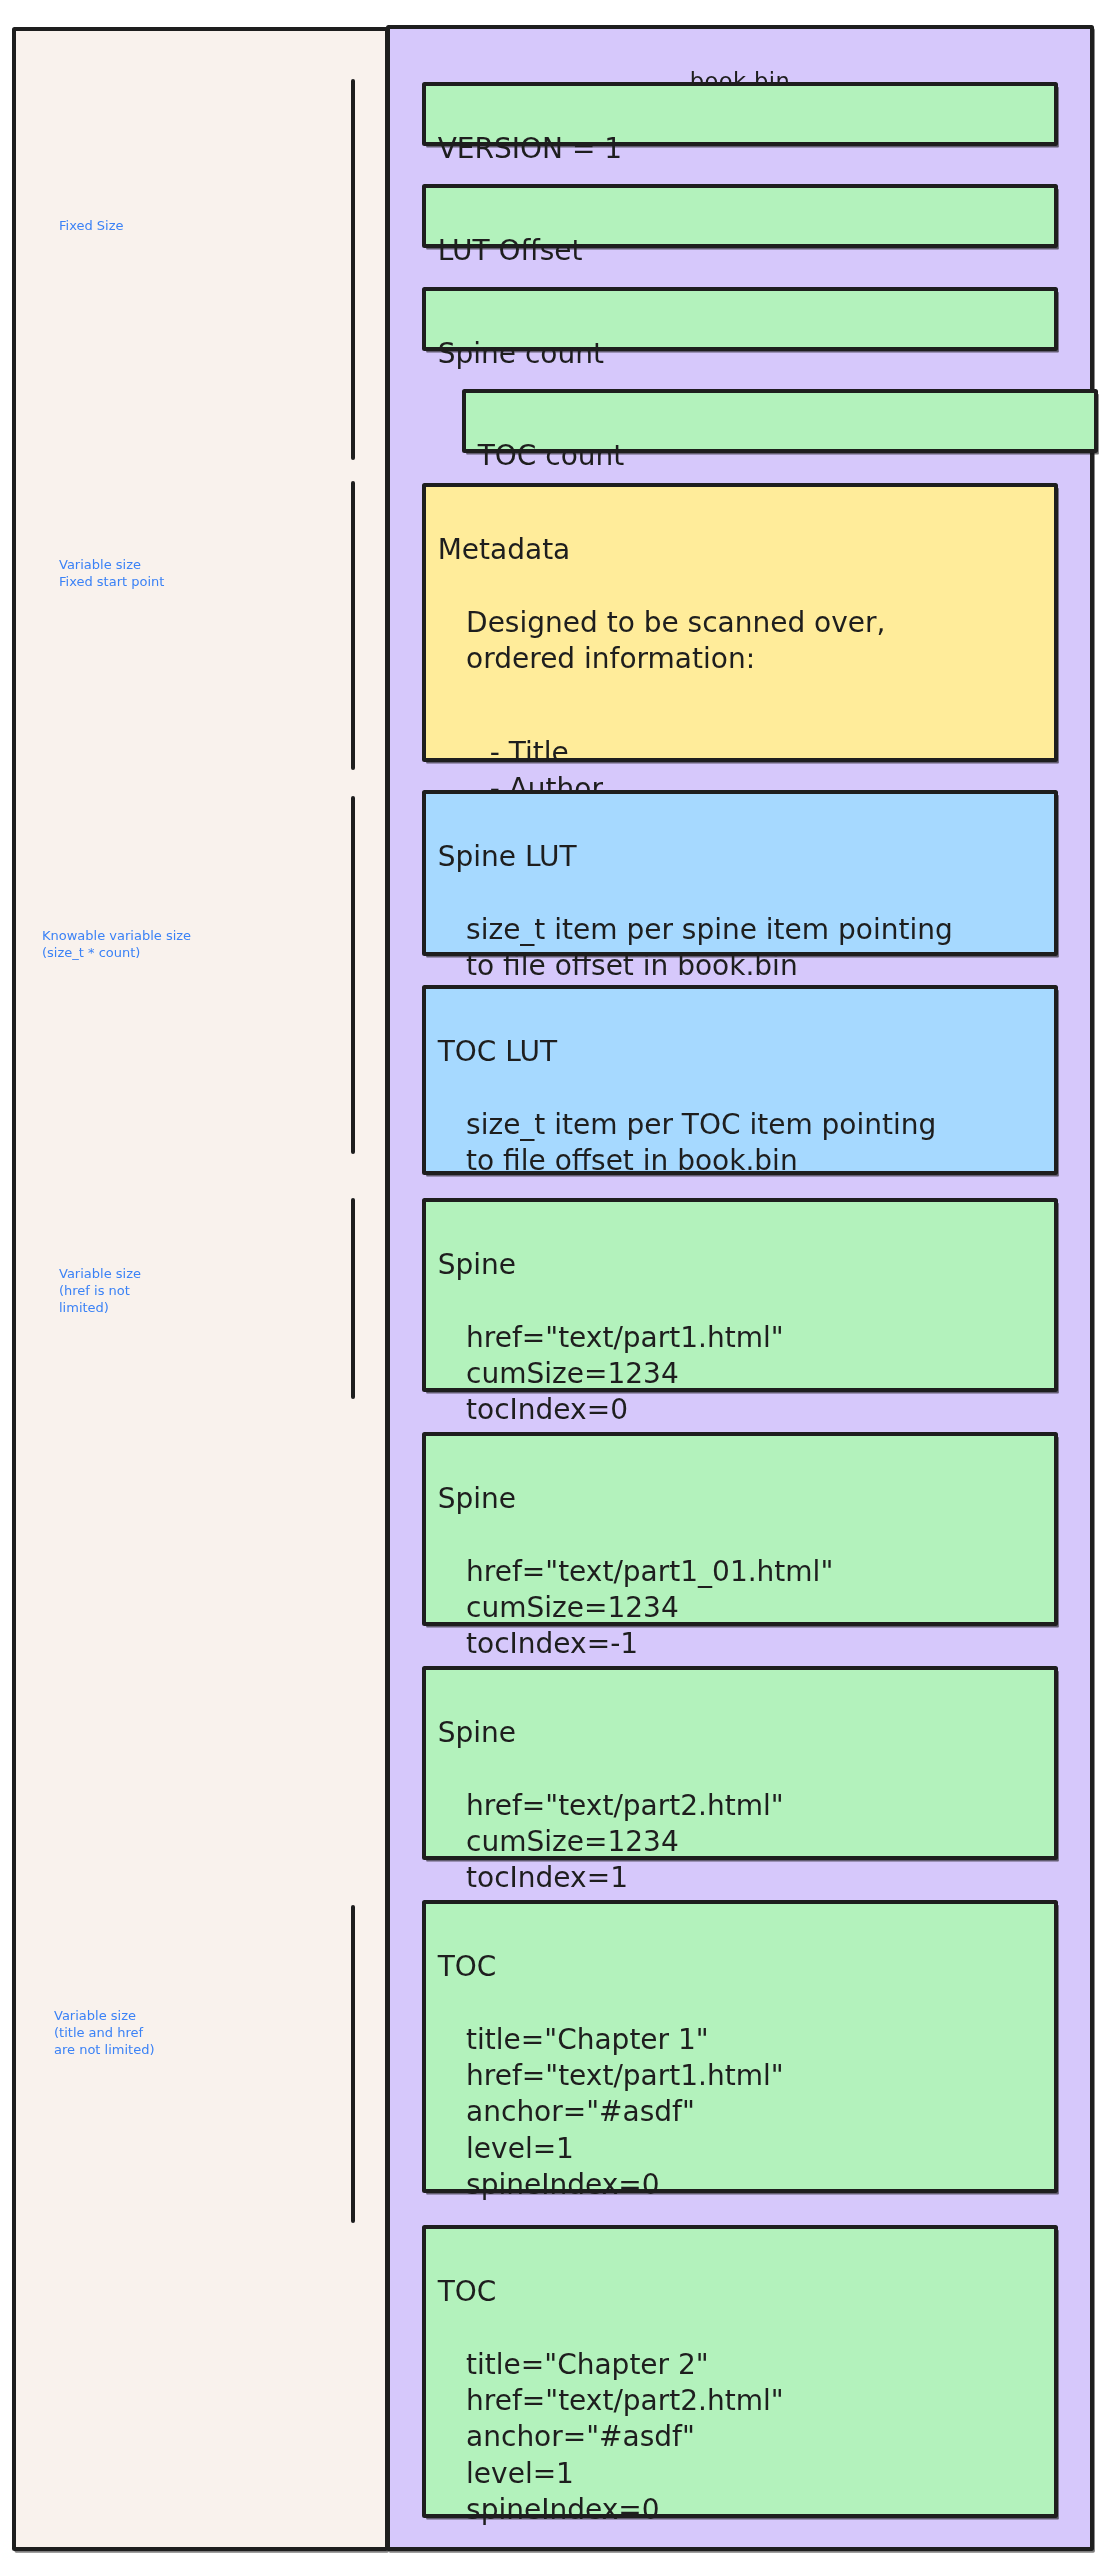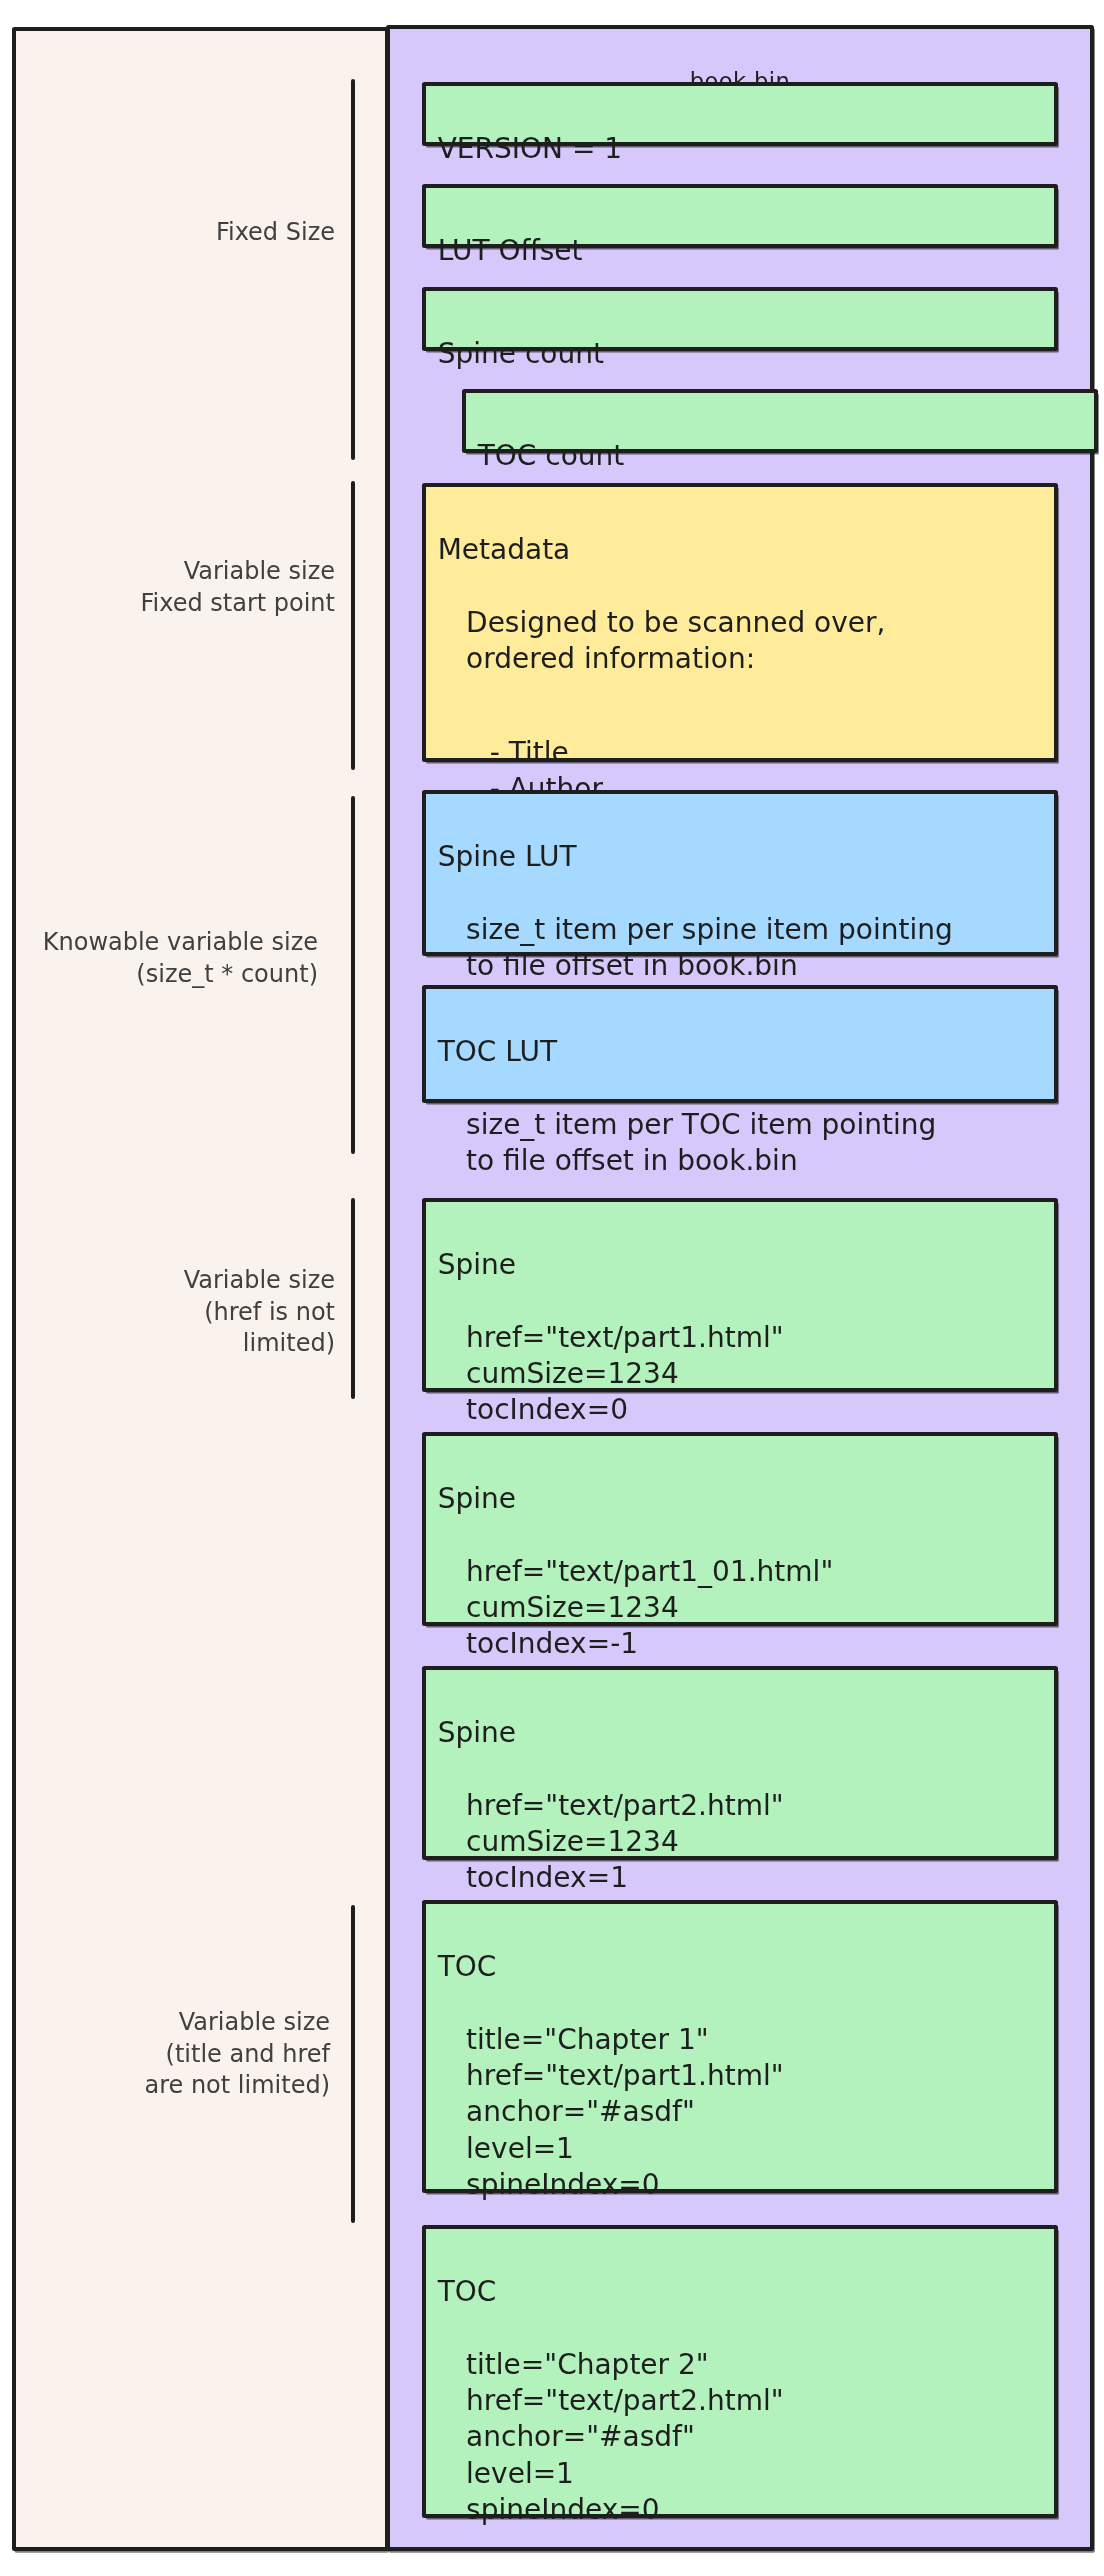--- a/index.html
+++ b/index.html
@@ -34,23 +34,23 @@
     text-align:center;
     font-size:22.6px;color:#1e1e1e;
     letter-spacing:0.4px;
     font-family:"DejaVu Sans", sans-serif;
     margin-top:36px;
   }
 
   
   .group-label{
     position:absolute;
-    text-align:right;
-    color:#404040;
-    font-size:24px;
+    text-align:left;
+    color:#3b82f6;
+    font-size:13px;
     line-height:1.32;
     white-space:pre-line;
     width:276px;
   }
   
   .bracket{
     position:absolute;
     width:4.2px;
     background:#1e1e1e;
     border-radius:2.5px;
@@ -135,21 +135,21 @@
 - Author
 - Book cover path</span>
   </div>
 
   <div class="box blue" style="top:790px;height:166px;">
     <span class="head">Spine LUT</span>
     <span class="body">size_t item per spine item pointing
 to file offset in book.bin</span>
   </div>
 
-  <div class="box blue" style="top:985px;height:118px;">
+  <div class="box blue" style="top:985px;height:190px;">
     <span class="head">TOC LUT</span>
     <span class="body">size_t item per TOC item pointing
 to file offset in book.bin</span>
   </div>
 
   <div class="box green" style="top:1198px;height:194px;">
     <span class="head">Spine</span>
     <span class="body">href="text/part1.html"
 cumSize=1234
 tocIndex=0</span>

